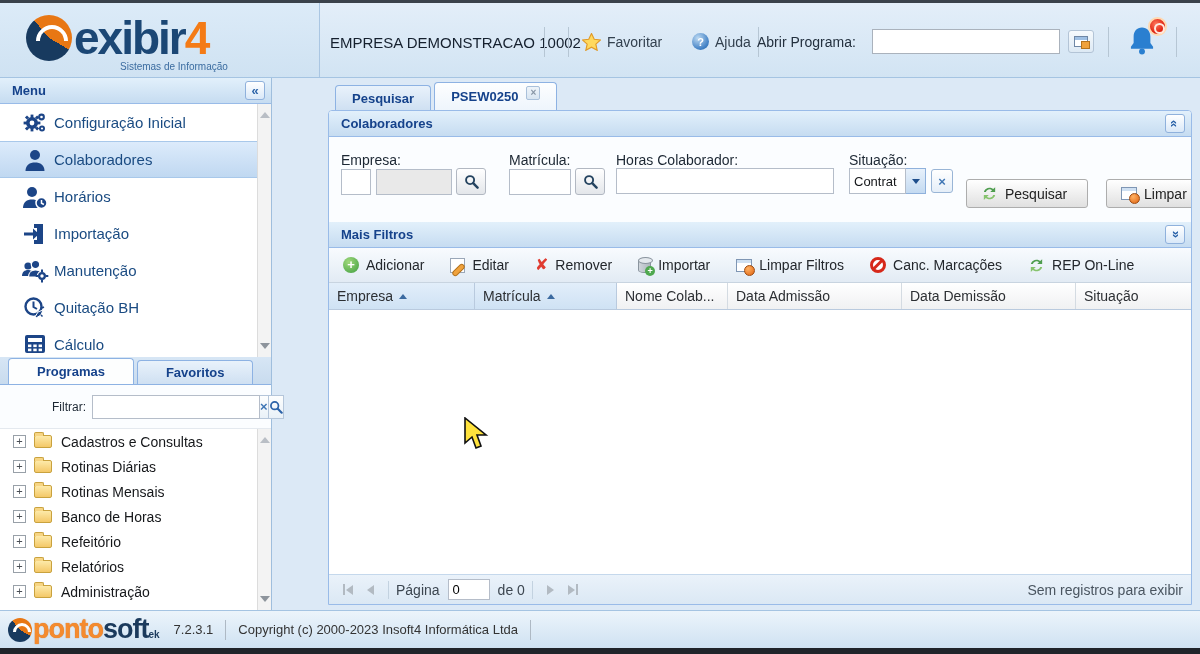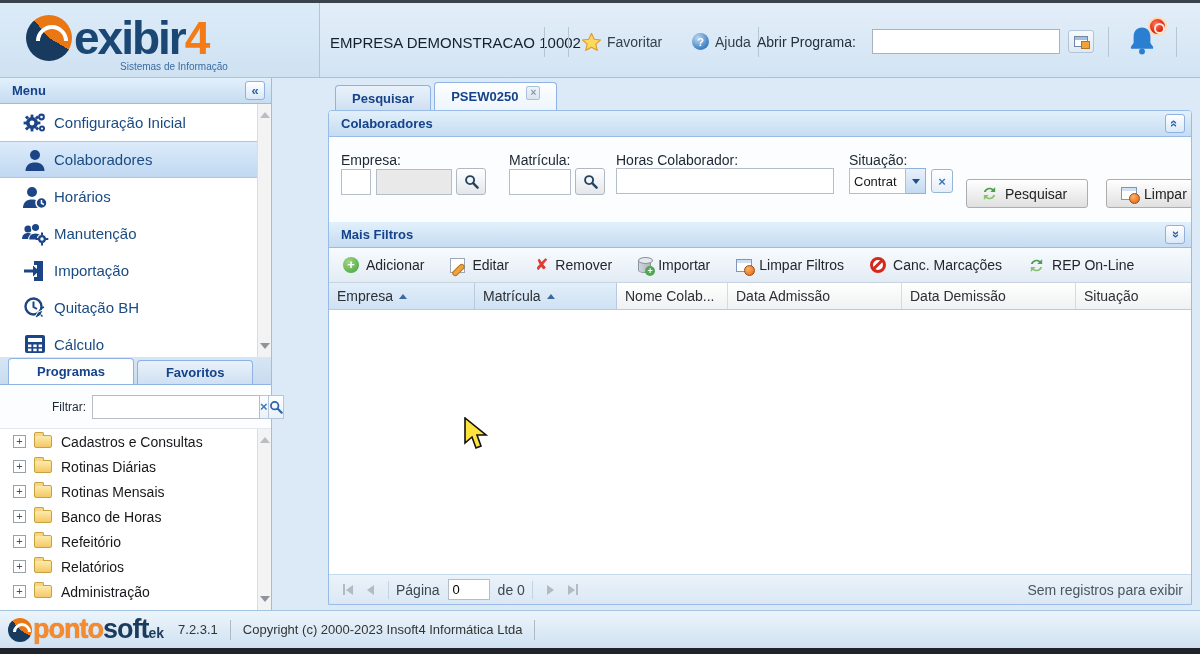--- a/index.html
+++ b/index.html
@@ -168,21 +168,21 @@
     background:linear-gradient(#ecf4fb,#cfe2f2);border-top:1px solid #a5c4e2;
     display:flex;align-items:center;padding-left:8px;font-size:13px;color:#333;}
   .flogo{display:flex;align-items:baseline;margin-right:14px;}
   .flogo-circle{width:24px;height:24px;border-radius:50%;align-self:center;
     background:conic-gradient(from 320deg,#e87714 0 160deg,#183a5f 0 360deg);position:relative;margin-right:1px;}
   .flogo-circle::after{content:"";position:absolute;left:5px;top:5px;width:12px;height:12px;border-radius:50%;
     border:3px solid #fff;border-color:#fff transparent transparent #fff;transform:rotate(45deg);}
   .flogo-ponto{font-size:27px;font-weight:bold;color:#f5８b2e;color:#f58b2e;letter-spacing:-1px;line-height:1;
     text-shadow:0 0 1px #c95e0a;}
   .flogo-soft{font-size:27px;font-weight:bold;color:#1b3a5c;letter-spacing:-1px;line-height:1;}
-  .flogo-sub{font-size:14px;color:#1b3a5c;font-weight:bold;}
+  .flogo-sub{font-size:10px;color:#1b3a5c;font-weight:bold;}
   .fsep{width:1px;height:20px;background:#aeb9c4;margin:0 12px;}
 
   .cursor{position:absolute;left:463px;top:417px;z-index:50;pointer-events:none;}
 </style>
 </head>
 <body>
 
 <div id="app">
   <div class="top-strip"></div>
 
@@ -282,49 +282,49 @@
               <circle cx="10" cy="8" r="5" fill="#1c4587"></circle>
               <path d="M1 24c0-6 4-8.5 9-8.5s9 2.5 9 8.5z" fill="#1c4587"></path>
               <circle cx="19.5" cy="19" r="5.5" fill="#1c4587" stroke="#fff" stroke-width="1.5"></circle>
               <path d="M19.5 16v3.2l2.4 1.3" stroke="#fff" stroke-width="1.5" fill="none"></path>
             </svg>
         </span>
         <span class="mi-label">Horários</span>
       </div>
       <div class="menu-item">
         <span class="mi-icon">
+          <svg width="26" height="26" viewBox="0 0 26 26">
+              <path d="M12 3h9v20h-9v-4h3v-12h-3z" fill="#1c4587"></path>
+              <path d="M2 11.5h9v-4l6 5.5-6 5.5v-4H2z" fill="#1c4587"></path>
+            </svg>
+        </span>
+        <span class="mi-label">Importação</span>
+      </div>
+      <div class="menu-item">
+        <span class="mi-icon">
           <svg width="28" height="26" viewBox="0 0 28 26">
               <circle cx="7" cy="8" r="3.6" fill="#1c4587"></circle>
               <path d="M1 18c0-4 2.7-6 6-6s6 2 6 6z" fill="#1c4587"></path>
               <circle cx="14.5" cy="6.5" r="4.2" fill="#1c4587" stroke="#fff" stroke-width="1.2"></circle>
               <path d="M7.5 19c0-4.5 3.1-7 7-7s7 2.5 7 7z" fill="#1c4587" stroke="#fff" stroke-width="1.2"></path>
               <circle cx="21" cy="18" r="4.6" fill="#1c4587" stroke="#fff" stroke-width="1.2"></circle>
               <circle cx="21" cy="18" r="1.7" fill="#fff"></circle>
               <g fill="#1c4587">
                 <rect x="20" y="11.5" width="2" height="2.6"></rect>
                 <rect x="20" y="21.9" width="2" height="2.6"></rect>
                 <rect x="14.7" y="17" width="2.6" height="2"></rect>
                 <rect x="24.7" y="17" width="2.6" height="2"></rect>
               </g>
             </svg>
         </span>
         <span class="mi-label">Manutenção</span>
       </div>
       <div class="menu-item">
         <span class="mi-icon">
           <svg width="26" height="26" viewBox="0 0 26 26">
-              <path d="M12 3h9v20h-9v-4h3v-12h-3z" fill="#1c4587"></path>
-              <path d="M2 11.5h9v-4l6 5.5-6 5.5v-4H2z" fill="#1c4587"></path>
-            </svg>
-        </span>
-        <span class="mi-label">Importação</span>
-      </div>
-      <div class="menu-item">
-        <span class="mi-icon">
-          <svg width="26" height="26" viewBox="0 0 26 26">
               <circle cx="11.5" cy="11.5" r="8" fill="none" stroke="#1c4587" stroke-width="2.4"></circle>
               <path d="M11.5 6.5v5.5l3.5 2" stroke="#1c4587" stroke-width="2" fill="none"></path>
               <path d="M13 22l3-5 5-2-2 5-5 3z" fill="#1c4587" stroke="#fff" stroke-width="1"></path>
               <path d="M20 13l2-1M19 20l1.5 1.5" stroke="#1c4587" stroke-width="1.5"></path>
             </svg>
         </span>
         <span class="mi-label">Quitação BH</span>
       </div>
       <div class="menu-item">
         <span class="mi-icon">

